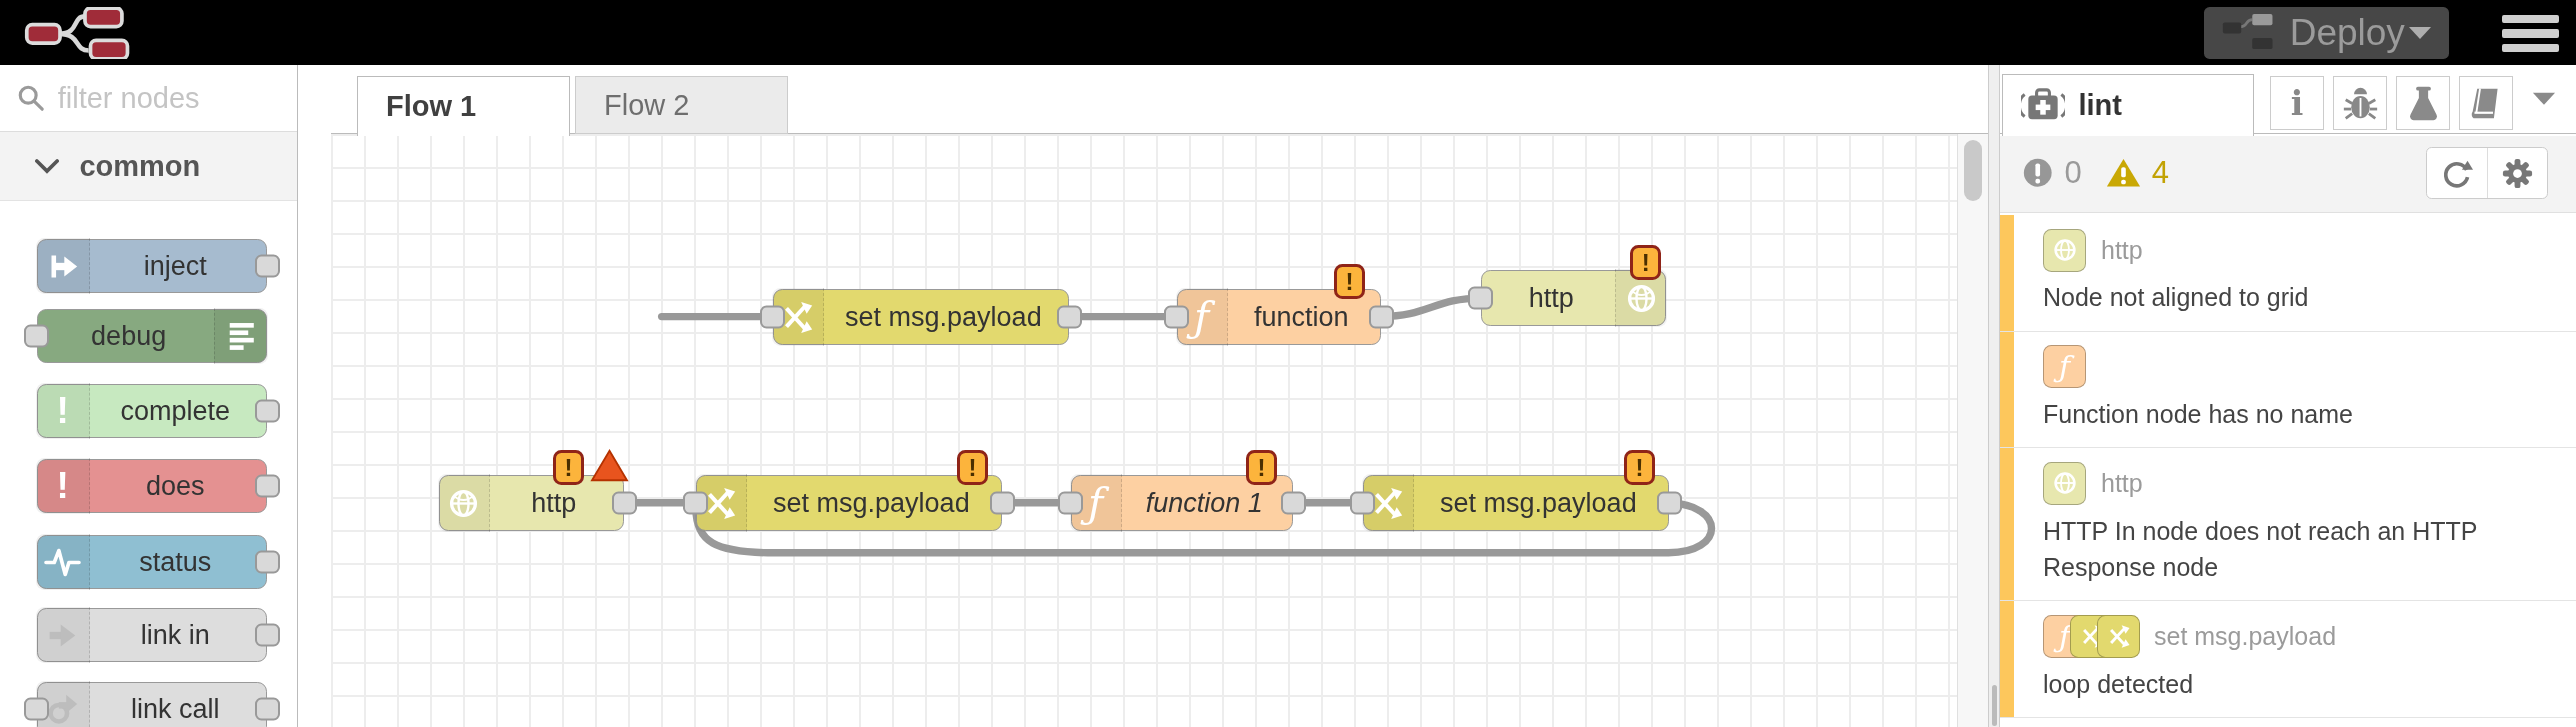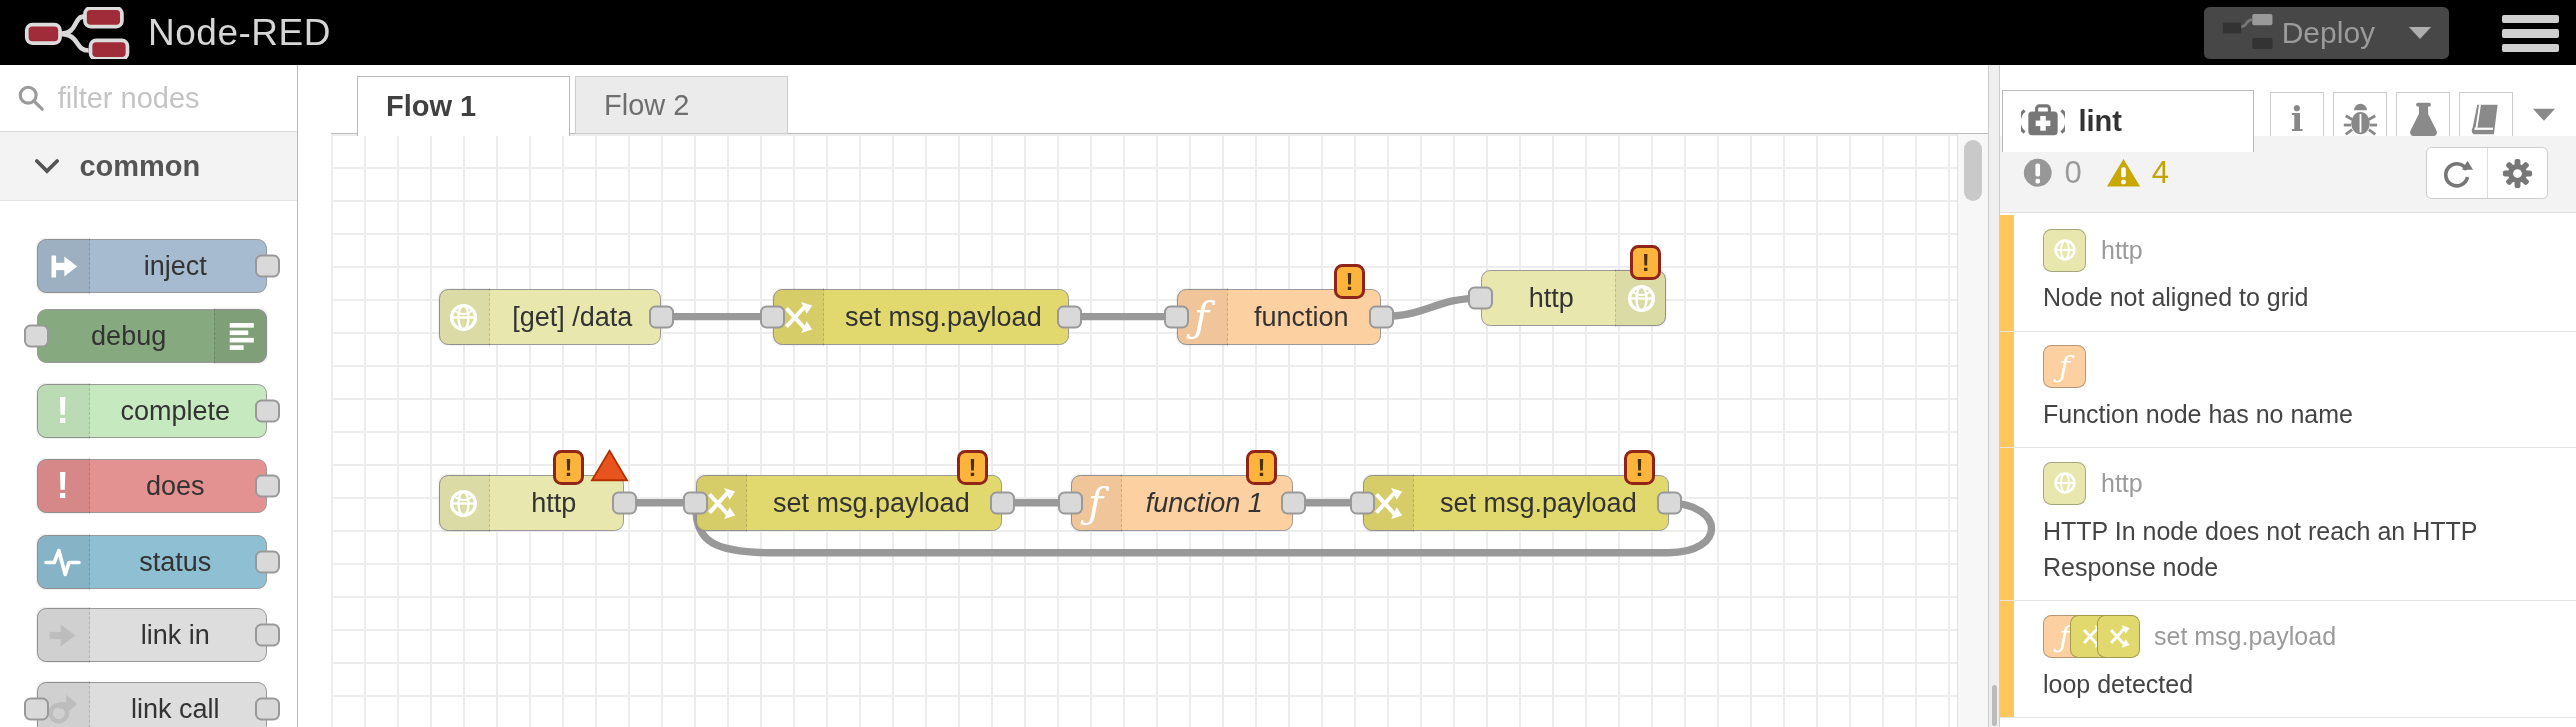--- a/index.html
+++ b/index.html
@@ -5,21 +5,21 @@
   * { box-sizing: border-box; }
   html,body { margin:0; padding:0; background:#fff; }
   body { font-family:"Liberation Sans", sans-serif; }
   .app { position:relative; width:2576px; height:728px; overflow:hidden; background:#fff; }
 
   
   .header { position:absolute; left:0; top:0; width:2576px; height:65px; background:#000; }
   .brand { position:absolute; left:24px; top:7.4px; display:flex; align-items:center; gap:15px; }
   .brand-title { color:#d6d6d6; font-size:37px; letter-spacing:0.5px; }
   .deploy-btn { position:absolute; left:2204px; top:6.5px; width:245px; height:52px; background:#474747; border-radius:5.6px; display:flex; align-items:center; padding:0 16.7px; }
-  .deploy-label { color:#9b9b9b; font-size:30px; margin-left:4px; }
+  .deploy-label { color:#9b9b9b; font-size:37px; margin-left:12px; }
   .deploy-caret { margin-left:auto; }
   .menu-btn { position:absolute; left:2502px; top:15px; width:57px; height:37px; display:flex; flex-direction:column; justify-content:space-between; cursor:pointer; }
   .menu-btn .bar { height:8.3px; background:#cfcfcf; border-radius:1.9px; }
 
   
   .palette { position:absolute; left:0; top:65px; width:298px; height:663px; background:#fff; border-right:1.9px solid #bbb; overflow:hidden; }
   .palette-filter { position:absolute; left:0; top:0; width:330px; height:67px; border-bottom:1.9px solid #ddd; display:flex; align-items:center; padding:0 16.7px; gap:11px; background:#fff; }
   .palette-filter input { border:none; outline:none; font-size:29px; color:#555; width:231px; font-family:"Liberation Sans",sans-serif; }
   .palette-filter input::placeholder { color:#c4c4c4; }
   .palette-cat { position:absolute; left:0; top:67px; width:330px; height:69px; background:#f3f3f3; border-bottom:1.9px solid #e3e3e3; display:flex; align-items:center; padding:0 35px; gap:20.4px; }
@@ -57,21 +57,21 @@
   .badge { position:absolute; top:-26px; width:31px; height:35px; background:#fcb43c; border:3.7px solid #8f2418; border-radius:8.3px; color:#4a2f00; font-weight:bold; font-size:24px; display:flex; align-items:center; justify-content:center; }
   .errtri { position:absolute; top:-28px; }
 
   .canvas-vscroll { position:absolute; left:1957px; top:134px; width:31.5px; height:594px; background:#f7f7f7; border-left:1.9px solid #e0e0e0; }
   .canvas-vscroll .thumb { position:absolute; left:5.6px; top:5.6px; width:18.5px; height:61px; background:#c9c9c9; border-radius:9.3px; }
 
   
   .side-gutter { position:absolute; left:1988px; top:65px; width:12px; height:663px; background:#efefef; border-left:1.9px solid #ccc; border-right:1.9px solid #ccc; }
   .side-gutter .gthumb { position:absolute; left:2.8px; bottom:1.9px; width:5.6px; height:41px; background:#bbb; border-radius:3.7px; }
   .sidebar { position:absolute; left:2000px; top:65px; width:576px; height:663px; background:#fff; }
-  .side-tabrow { position:absolute; left:0; top:16px; width:576px; height:69px; background:#fff; border-bottom:1.9px solid #bbb; }
+  .side-tabrow { position:absolute; left:0; top:0; width:576px; height:69px; background:#fff; border-bottom:1.9px solid #bbb; }
   .side-tab { position:absolute; left:1.9px; top:9.3px; width:252px; height:62px; background:#fff; border:1.9px solid #bbb; border-bottom:none; z-index:2; display:flex; align-items:center; gap:13px; padding-left:18.5px; font-size:29px; font-weight:bold; color:#333; }
   .sq-btn { position:absolute; top:11px; width:54px; height:54px; background:#fff; border:1.9px solid #ccc; display:flex; align-items:center; justify-content:center; cursor:pointer; }
   .side-caret { position:absolute; left:2531px; top:91px; cursor:pointer; }
 
   .lint-toolbar { position:absolute; left:0; top:71px; width:576px; height:77px; background:#f3f3f3; border-bottom:1.9px solid #e0e0e0; }
   .lint-counts { position:absolute; left:22px; top:18.5px; display:flex; align-items:center; gap:11px; }
   .count-err { font-size:31px; color:#9a9a9a; margin-right:13px; }
   .count-warn { font-size:31px; color:#c2a204; }
   .lint-actions { position:absolute; left:426px; top:11px; width:122px; height:52px; background:#fff; border:1.9px solid #ccc; border-radius:5.6px; display:flex; }
   .lint-actions .act { flex:1; display:flex; align-items:center; justify-content:center; cursor:pointer; }
@@ -101,21 +101,20 @@
 
   <div class="header">
     <div class="brand">
       <svg width="109" height="52" viewBox="0 0 118 56">
         <path d="M38 29 C60 29 52 10 66 10" stroke="#d8d8d8" stroke-width="5" fill="none"></path>
         <path d="M38 29 C62 29 54 47 70 47" stroke="#d8d8d8" stroke-width="5" fill="none"></path>
         <rect x="3" y="19" width="36" height="20" rx="6" fill="#a02c39" stroke="#dcdcdc" stroke-width="4"></rect>
         <rect x="66" y="1" width="40" height="20" rx="6" fill="#a02c39" stroke="#dcdcdc" stroke-width="4"></rect>
         <rect x="72" y="36" width="40" height="20" rx="6" fill="#a02c39" stroke="#dcdcdc" stroke-width="4"></rect>
       </svg>
-      <span class="brand-title">Node-RED</span>
     </div>
     <div class="deploy-btn">
       <svg width="57" height="41" viewBox="0 0 62 44">
         <path d="M20 16 C30 16 26 8 34 8" stroke="#777" stroke-width="3" fill="none"></path>
         <rect x="2" y="11" width="20" height="12" rx="2" fill="#333"></rect>
         <rect x="34" y="2" width="22" height="12" rx="2" fill="#9a9a9a"></rect>
         <rect x="34" y="28" width="22" height="12" rx="2" fill="#333"></rect>
       </svg>
       <span class="deploy-label">Deploy</span>
       <svg class="deploy-caret" width="24" height="15" viewBox="0 0 26 16">
@@ -239,32 +238,20 @@
     <svg class="wires" width="1657" height="594" viewBox="0 0 1789 641">
       <path d="M 357 197 L 477 197" stroke="#999" stroke-width="8" fill="none" stroke-linecap="round"></path>
       <path d="M 797 197 L 914 197" stroke="#999" stroke-width="8" fill="none" stroke-linecap="round"></path>
       <path d="M 1134 197 C 1184 197 1192 177 1242 177" stroke="#999" stroke-width="8" fill="none" stroke-linecap="round"></path>
       <path d="M 317 398 L 394 398" stroke="#999" stroke-width="8" fill="none" stroke-linecap="round"></path>
       <path d="M 724 398 L 799 398" stroke="#999" stroke-width="8" fill="none" stroke-linecap="round"></path>
       <path d="M 1039 398 L 1114 398" stroke="#999" stroke-width="8" fill="none" stroke-linecap="round"></path>
       <path d="M 1444 398 C 1506 400 1506 452 1444 452 L 478 452 C 414 452 394 440 394 404" stroke="#999" stroke-width="8" fill="none" stroke-linecap="round"></path>
     </svg>
 
-    <div class="node c-httpin" style="left:108px; top:155px; width:222px;">
-      <div class="nicon">
-        <svg width="33" height="33" viewBox="0 0 36 36">
-          <circle cx="18" cy="18" r="13" fill="none" stroke="#fff" stroke-width="3.6"></circle>
-          <ellipse cx="18" cy="18" rx="5.5" ry="13" fill="none" stroke="#fff" stroke-width="2.6"></ellipse>
-          <line x1="5" y1="18" x2="31" y2="18" stroke="#fff" stroke-width="2.6"></line>
-          <path d="M8 10 a14 14 0 0 0 20 0" fill="none" stroke="#fff" stroke-width="2.2"></path>
-        </svg>
-      </div>
-      <span class="nlabel">[get] /data</span>
-      <span class="port out"></span>
-    </div>
 
     <div class="node c-change" style="left:442px; top:155px; width:296px;">
       <div class="nicon">
         <svg width="33" height="35" viewBox="0 0 36 38">
           <line x1="6" y1="29" x2="26" y2="7" stroke="#fff" stroke-width="4.4"></line>
           <polygon points="22,2 34,6 28,15" fill="#fff"></polygon>
           <line x1="6" y1="9" x2="26" y2="31" stroke="#fff" stroke-width="4.4"></line>
           <polygon points="28,23 34,32 22,36" fill="#fff"></polygon>
         </svg>
       </div>

